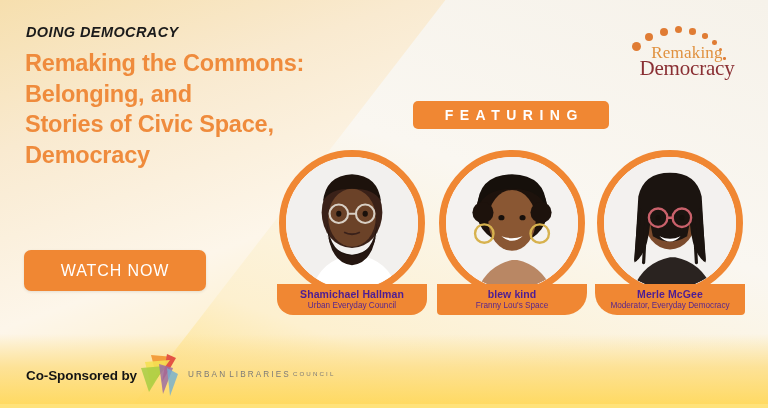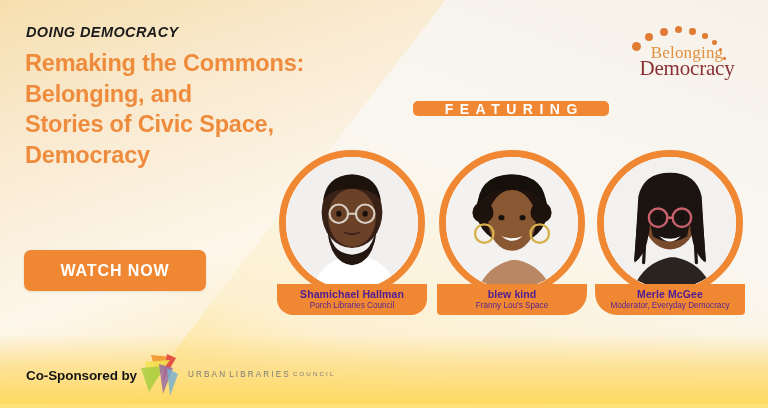--- a/index.html
+++ b/index.html
@@ -43,37 +43,37 @@
     position:absolute; left:25px; top:48px; width:330px;
     font-size:23.5px; font-weight:bold; line-height:1.30;
     color:#ef8b3c; letter-spacing:-.2px;
   }
   .headline span { display:block; }
 
   .watch-btn {
     position:absolute; left:24px; top:250px;
     width:182px; height:41px; border-radius:7px;
     background:#f08733; border:none; cursor:pointer;
-    color:#ffffff; font-size:16px; font-weight:bold; letter-spacing:.9px;
+    color:#ffffff; font-size:16px; font-weight:normal; letter-spacing:.9px;
     display:flex; align-items:center; justify-content:center;
     box-shadow:0 1px 3px rgba(0,0,0,.10);
   }
 
   
   .cosponsor { position:absolute; left:26px; top:352px; display:flex; align-items:center; }
   .cosponsor-label { font-size:13.5px; font-weight:bold; color:#141414; letter-spacing:-.1px; white-space:nowrap; }
   .ulc-lockup { display:flex; align-items:center; gap:7px; }
   .ulc-words { display:flex; flex-direction:row; gap:2px; line-height:1; }
   .ulc-words span { font-size:8.2px; letter-spacing:2.1px; color:#7d7b78; }
   .ulc-words span.small { font-size:6.2px; letter-spacing:2.1px; }
 
   
   .featuring {
     position:absolute; left:413px; top:101px;
-    width:196px; height:15px; border-radius:5px;
+    width:196px; height:28px; border-radius:5px;
     background:#f08733; color:#fff;
     font-size:14px; font-weight:bold; letter-spacing:6.5px; text-indent:6.5px;
     display:flex; align-items:center; justify-content:center;
   }
 
   
   .speaker { position:absolute; top:150px; width:152px; }
   .speaker.s1 { left:276px; }
   .speaker.s2 { left:436px; }
   .speaker.s3 { left:594px; }
@@ -168,21 +168,21 @@
             <line x1="47" y1="43" x2="53" y2="43"></line>
           </g>
           <ellipse cx="40" cy="43" rx="2" ry="2.2" fill="#19100b"></ellipse>
           <ellipse cx="60" cy="43" rx="2" ry="2.2" fill="#19100b"></ellipse>
           <path d="M44 57 q6 3 12 0" stroke="#3a211a" stroke-width="1.4" fill="none"></path>
         </svg>
       </div>
     </div>
     <div class="plate">
       <div class="nm">Shamichael Hallman</div>
-      <div class="org">Porch Libraries Council</div>
+      <div class="org">Urban Everyday Council</div>
     </div>
   </div>
 
   <div class="speaker s2">
     <div class="ring">
       <div class="photo">
         <svg viewBox="0 0 100 100" preserveAspectRatio="xMidYMid slice">
           <rect width="100" height="100" fill="#f4f2f0"></rect>
           <path d="M24 100 q8-18 26-22 h4 q18 4 26 22 z" fill="#b98764"></path>
           <ellipse cx="50" cy="40" rx="27" ry="26" fill="#1d120c"></ellipse>
@@ -243,18 +243,18 @@
       <i style="left:17px; top:9px;  width:8.4px; height:8.4px;"></i>
       <i style="left:32px; top:4px;  width:8px;   height:8px;"></i>
       <i style="left:47px; top:2px;  width:7.4px; height:7.4px;"></i>
       <i style="left:61px; top:4px;  width:6.6px; height:6.6px;"></i>
       <i style="left:74px; top:9px;  width:5.6px; height:5.6px;"></i>
       <i style="left:84px; top:16px; width:4.6px; height:4.6px;"></i>
       <i style="left:91px; top:24px; width:3.4px; height:3.4px;"></i>
       <i style="left:95px; top:33px; width:2.6px; height:2.6px;"></i>
     </div>
     <div class="ed-word">
-      <div class="ed-ev">Belonging</div>
+      <div class="ed-ev">Remaking</div>
       <div class="ed-dem">Democracy</div>
     </div>
   </div>
 
 </div>
 
 </body></html>

